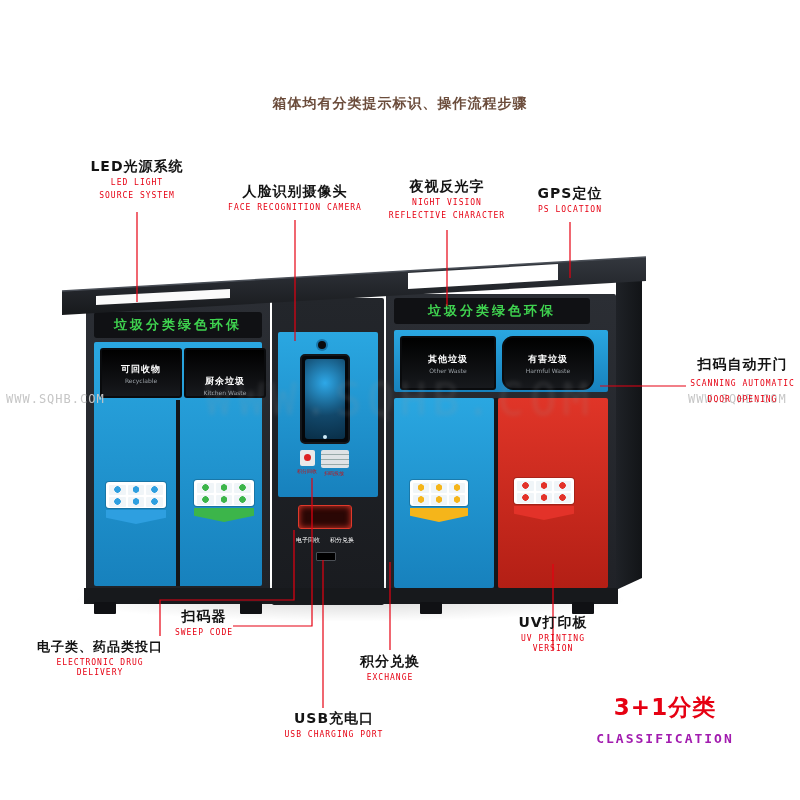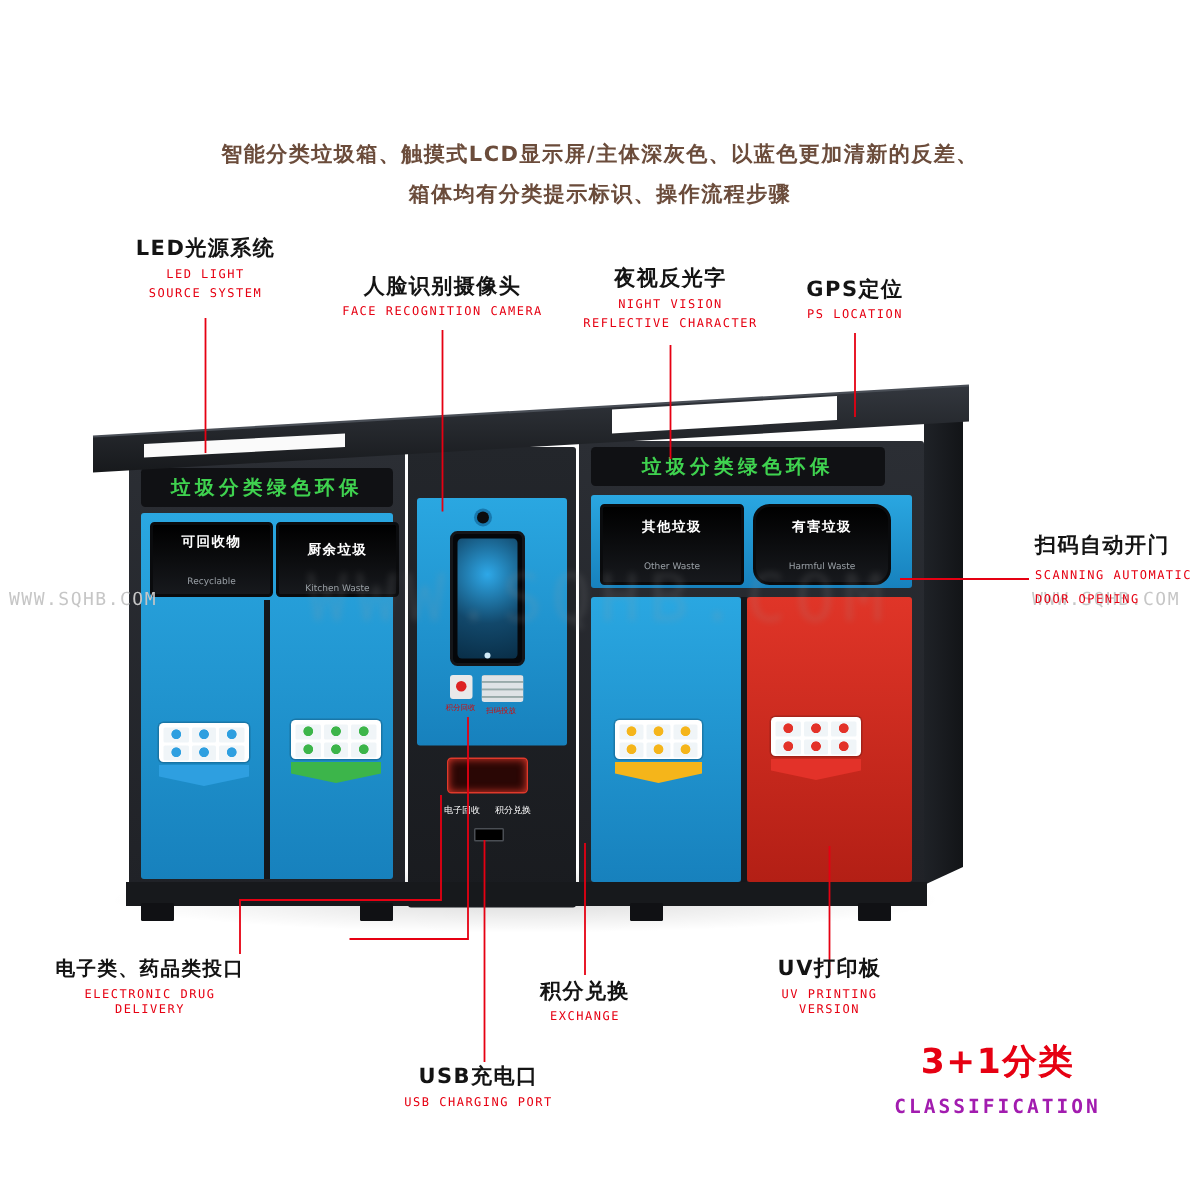--- a/index.html
+++ b/index.html
@@ -7,41 +7,41 @@
          font-family:"DejaVu Sans","Liberation Sans",sans-serif;}
   .abs{position:absolute;}
   
   .top-title{position:absolute;left:100px;top:90px;width:600px;text-align:center;
              font-size:14px;font-weight:600;color:#6b4c3b;line-height:27px;letter-spacing:1px;}
   
   .callout{position:absolute;text-align:center;}
   .callout .zh{font-size:14px;font-weight:700;color:#141414;letter-spacing:1px;line-height:17px;}
   .callout .en{font-family:"DejaVu Sans Mono","Liberation Mono",monospace;font-size:8px;font-weight:400;
                color:#e60012;letter-spacing:1px;margin-top:3px;line-height:10px;}
-  .callout.align-left{text-align:left;}
+  .callout.align-left{text-align:center;}
   .callout.align-left .en{margin-top:6px;}
   
   .brand{position:absolute;left:575px;top:692px;width:180px;text-align:center;}
   .brand .zh{font-size:23px;font-weight:700;color:#e60012;letter-spacing:1px;}
   .brand .en{font-family:"DejaVu Sans Mono","Liberation Mono",monospace;font-size:13px;font-weight:700;
              color:#a21caf;letter-spacing:2px;margin-top:8px;}
   
   .wm{position:absolute;top:392px;font-size:12px;color:#c6c6c6;letter-spacing:1px;
       font-family:"DejaVu Sans Mono","Liberation Mono",monospace;}
   .wm-center{position:absolute;left:120px;top:374px;width:560px;text-align:center;font-size:44px;
              color:#9a9a9a;opacity:.16;letter-spacing:6px;filter:blur(2px);
              font-family:"DejaVu Sans Mono","Liberation Mono",monospace;pointer-events:none;}
   
   .module{position:absolute;background:linear-gradient(180deg,#2b2e34,#202227);border-radius:2px;}
   .hdr{position:absolute;background:#101114;border-radius:3px;display:flex;align-items:center;justify-content:center;}
   .slogan{color:#3fd24f;font-size:13px;font-weight:700;letter-spacing:3px;white-space:nowrap;}
   .bluepanel{position:absolute;background:linear-gradient(180deg,#2aa7e1,#1781bd);border-radius:2px;}
   .redpanel{position:absolute;background:linear-gradient(180deg,#e03528,#b31f15);border-radius:2px;}
   .bin{position:absolute;background:linear-gradient(180deg,#000 0%,#17191d 100%);border:2px solid #0a0b0d;
-       border-radius:3px;display:flex;flex-direction:column;align-items:center;justify-content:center;gap:16px;}
+       border-radius:3px;display:flex;flex-direction:column;align-items:center;justify-content:center;gap:1px;}
   .bin .bzh{color:#fff;font-size:9px;font-weight:700;letter-spacing:1px;}
   .bin .ben{color:#9aa0a6;font-size:6px;}
   .gap{position:absolute;background:#14161a;}
   .sticker{position:absolute;}
   .sticker-card{background:#fff;border-radius:3px;padding:3px 3px 1px;box-shadow:0 0 0 1px rgba(0,0,0,.18);}
   .sticker-grid{display:grid;grid-template-columns:repeat(3,1fr);gap:2px;}
   .sticker-grid span{height:10px;border-radius:1px;
        background:radial-gradient(circle at 50% 45%, var(--acc) 0 3px, #f0f5f8 3.5px);}
   .sticker-banner{height:14px;background:var(--acc);margin-top:2px;
        clip-path:polygon(0 0,100% 0,100% 55%,50% 100%,0 55%);}
@@ -53,21 +53,20 @@
   .tiny-red{position:absolute;font-size:5px;color:#cc0f0f;white-space:nowrap;}
   .foot{position:absolute;background:#101114;border-radius:1px;}
   svg.overlay{position:absolute;left:0;top:0;pointer-events:none;}
 </style>
 </head>
 <body>
 
 <div class="stage">
 
   <div class="top-title">
-    <div>智能分类垃圾箱、触摸式LCD显示屏/主体深灰色、以蓝色更加清新的反差、</div>
     <div>箱体均有分类提示标识、操作流程步骤</div>
   </div>
 
   <div class="abs" style="left:70px;top:578px;width:560px;height:44px;border-radius:50%;
               background:radial-gradient(ellipse at center, rgba(0,0,0,.14), rgba(0,0,0,0) 70%);"></div>
 
   <svg class="overlay" width="800" height="800">
     <defs>
       <linearGradient id="sideGrad" x1="0" y1="0" x2="1" y2="0">
         <stop offset="0" stop-color="#1f2227"></stop>
@@ -231,33 +230,37 @@
   </div>
   <div class="callout" style="left:515px;top:185px;width:110px;">
     <div class="zh">GPS定位</div>
     <div class="en">PS LOCATION</div>
   </div>
   <div class="callout align-left" style="left:690px;top:356px;width:105px;">
     <div class="zh">扫码自动开门</div>
     <div class="en">SCANNING AUTOMATIC</div>
     <div class="en">DOOR OPENING</div>
   </div>
+  <div class="callout" style="left:159px;top:608px;width:90px;">
+    <div class="zh">扫码器</div>
+    <div class="en">SWEEP CODE</div>
+  </div>
   <div class="callout" style="left:35px;top:638px;width:130px;">
     <div class="zh" style="font-size:13px;">电子类、药品类投口</div>
     <div class="en">ELECTRONIC DRUG DELIVERY</div>
   </div>
   <div class="callout" style="left:350px;top:653px;width:80px;">
     <div class="zh">积分兑换</div>
     <div class="en">EXCHANGE</div>
   </div>
-  <div class="callout" style="left:266px;top:710px;width:106px;">
+  <div class="callout" style="left:281px;top:710px;width:106px;">
     <div class="zh">USB充电口</div>
     <div class="en">USB CHARGING PORT</div>
   </div>
-  <div class="callout" style="left:503px;top:638px;width:100px;">
+  <div class="callout" style="left:503px;top:614px;width:100px;">
     <div class="zh">UV打印板</div>
     <div class="en">UV PRINTING VERSION</div>
   </div>
 
   <div class="brand">
     <div class="zh">3+1分类</div>
     <div class="en">CLASSIFICATION</div>
   </div>
 
 </div>

